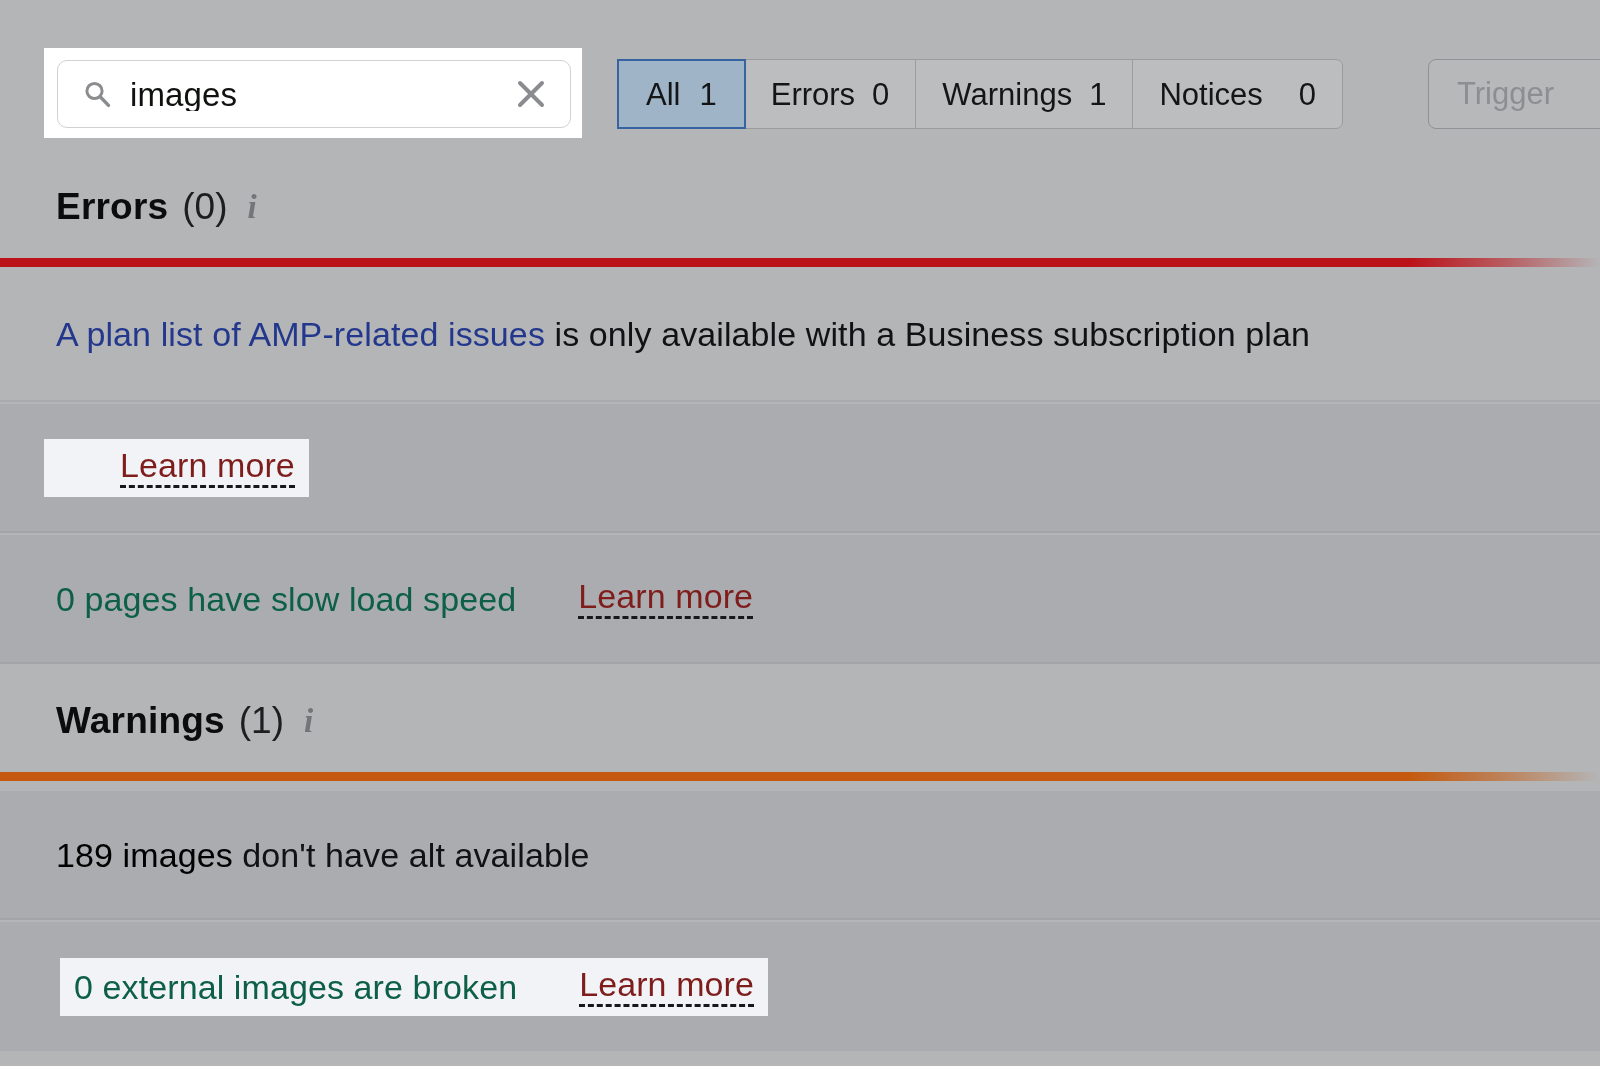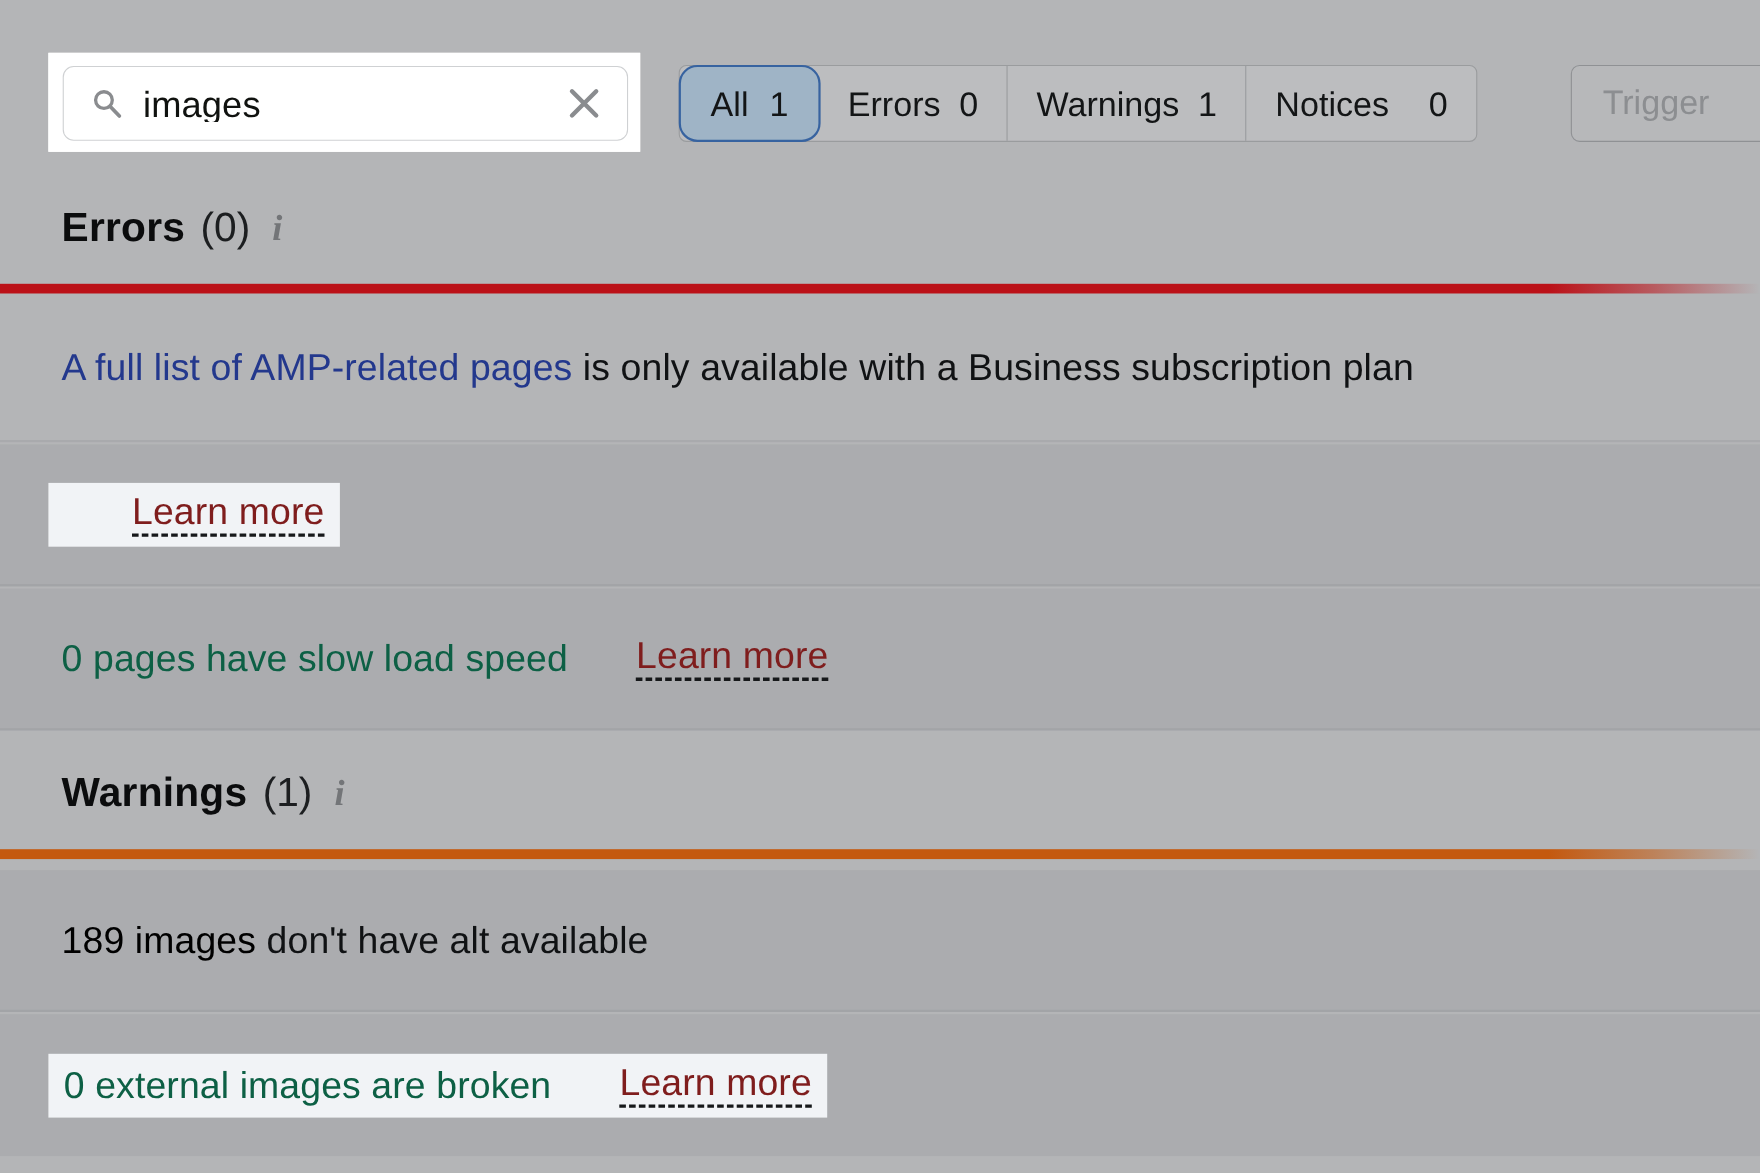--- a/index.html
+++ b/index.html
@@ -110,21 +110,21 @@
     white-space: nowrap;
     line-height: 1;
   }
   .tab:last-child { border-right: none; gap: 36px; }
 
   .tab .tab-count { color: #131516; }
 
   .tab.active {
     background: #9fb4c6;
     border: 2px solid #3763a0;
-    border-radius: 17px;
+    border-radius: 0;
     margin: -1px;
     z-index: 2;
     padding: 0 27px;
     gap: 19px;
   }
 
   .trigger-btn {
     position: absolute;
     left: 1428px;
     top: 47px;
@@ -257,21 +257,21 @@
   .row-internal { top: 404px; height: 129px; }
   .row-internal .row-inner { margin-left: 44px; }
 
   .row-slow { top: 535px; height: 129px; }
   .row-slow .row-inner { margin-left: 56px; padding: 0; }
 
   .row-alt { top: 791px; height: 129px; }
   .row-alt .row-inner { margin-left: 56px; padding: 0; }
 
   .row-external { top: 922px; height: 129px; border-bottom: none; }
-  .row-external .row-inner { margin-left: 44px; }
+  .row-external .row-inner { margin-left: 60px; }
 
   .row-alt .row-action { margin-left: 66px; }
 </style>
 </head>
 <body>
 
 <div class="page">
 
   <div class="topbar">
 
@@ -320,21 +320,21 @@
   <div class="section-head heading-errors">
     <span class="sh-title">Errors</span>
     <span class="sh-count">(0)</span>
     <span class="info-icon">i</span>
   </div>
 
   <div class="rule rule-errors"></div>
 
   <div class="row row-amp">
     <div class="row-inner">
-      <span class="row-text dark"><span class="link-blue-dark">A full list of AMP-related pages</span><span> is only available with a Business subscription plan</span></span>
+      <span class="row-text dark"><span class="link-blue-dark">A plan list of AMP-related issues</span><span> is only available with a Business subscription plan</span></span>
     </div>
   </div>
 
   <div class="row row-internal">
     <div class="row-inner highlighted">
       <span class="row-action">Learn more</span>
     </div>
   </div>
 
   <div class="row row-slow">

